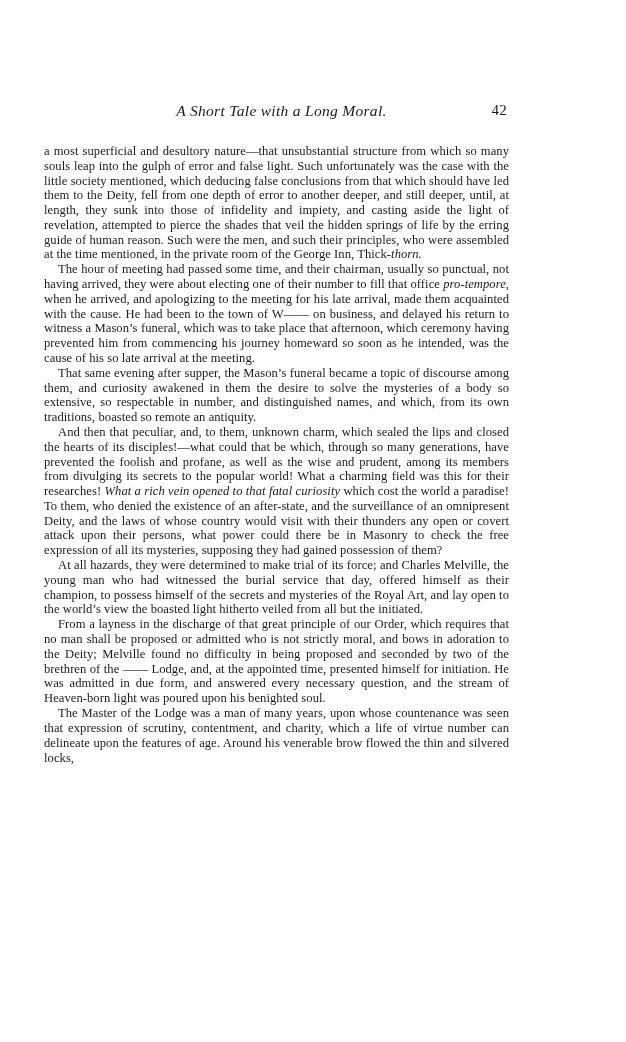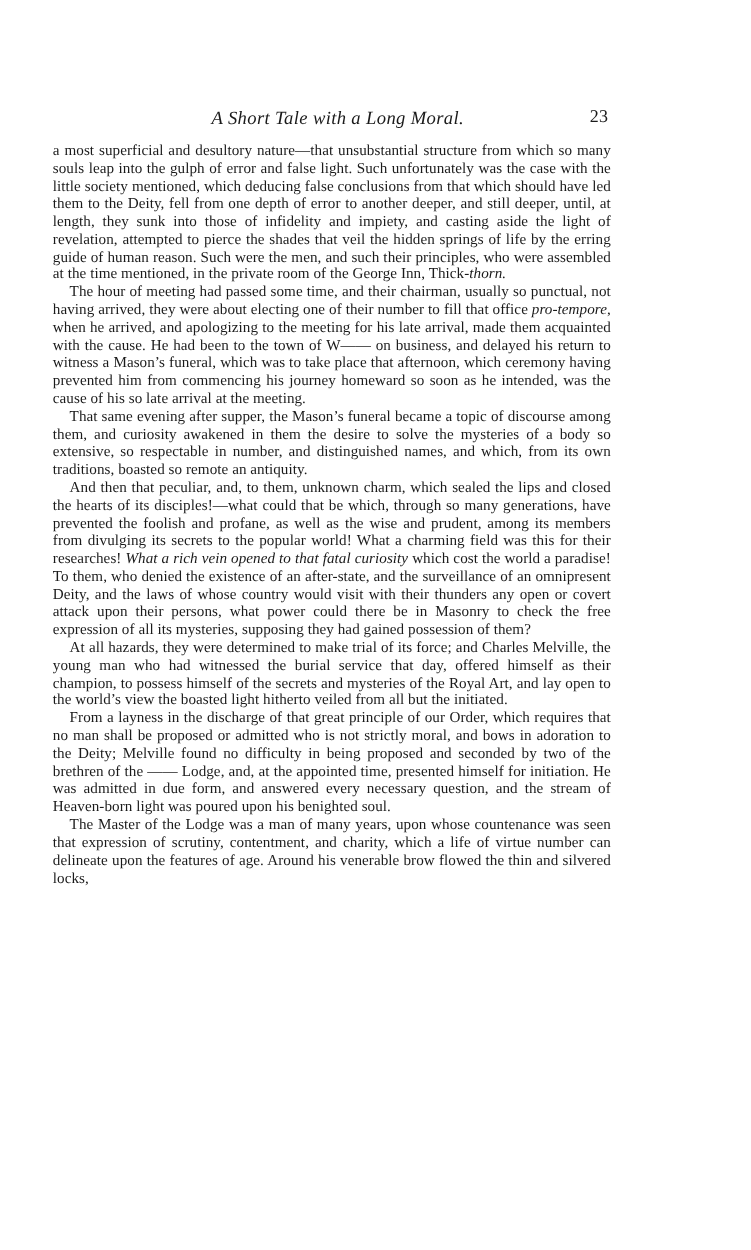--- a/index.html
+++ b/index.html
@@ -11,21 +11,21 @@
       width: 626px;
       height: 1042px;
       position: relative;
       overflow: hidden;
       color: #1a1a1a;
       font-family: "Liberation Serif", "DejaVu Serif", serif;
     }
     .page {
       position: absolute;
       left: 44px;
-      top: 88px;
+      top: 100px;
       width: 465px;
     }
     .running-head {
       position: relative;
       height: 26px;
       font-size: 15.5px;
       font-style: italic;
       letter-spacing: 0.3px;
     }
     .running-title {
@@ -37,21 +37,21 @@
       padding-left: 10px;
     }
     .page-number {
       position: absolute;
       right: 2px;
       top: 2px;
       font-style: normal;
       font-size: 15px;
     }
     .body-text {
-      margin-top: 4px;
+      margin-top: 18px;
       font-size: 12.6px;
       line-height: 14.75px;
       text-align: justify;
       letter-spacing: 0.05px;
     }
     .para {
       margin: 0;
       text-indent: 14px;
     }
     .para.first {
@@ -63,21 +63,21 @@
     em {
       font-style: italic;
     }
   </style>
 </head>
 <body>
 
 <div class="page">
   <div class="running-head">
     <span class="running-title">A Short Tale with a Long Moral.</span>
-    <span class="page-number">23</span>
+    <span class="page-number">42</span>
   </div>
   <div class="body-text" id="body-text">
       <p class="para first"><span>a most superficial and desultory nature—that unsubstantial structure from which so many souls leap into the gulph of error and false light. Such unfortunately was the case with the little society mentioned, which deducing false conclusions from that which should have led them to the Deity, fell from one depth of error to another deeper, and still deeper, until, at length, they sunk into those of infidelity and impiety, and casting aside the light of revelation, attempted to pierce the shades that veil the hidden springs of life by the erring guide of human reason. Such were the men, and such their principles, who were assembled at the time mentioned, in the private room of the George Inn, Thick-</span><em>thorn.</em></p>
       <p class="para"><span>The hour of meeting had passed some time, and their chairman, usually so punctual, not having arrived, they were about electing one of their number to fill that office </span><em>pro-tempore</em><span>, when he arrived, and apologizing to the meeting for his late arrival, made them acquainted with the cause.  He had been to the town of W—— on business, and delayed his return to witness a Mason’s funeral, which was to take place that afternoon, which ceremony having prevented him from commencing his journey homeward so soon as he intended, was the cause of his so late arrival at the meeting.</span></p>
       <p class="para"><span>That same evening after supper, the Mason’s funeral became a topic of discourse among them, and curiosity awakened in them the desire to solve the mysteries of a body so extensive, so respectable in number, and distinguished names, and which, from its own traditions, boasted so remote an antiquity.</span></p>
       <p class="para"><span>And then that peculiar, and, to them, unknown charm, which sealed the lips and closed the hearts of its disciples!—what could that be which, through so many generations, have prevented the foolish and profane, as well as the wise and prudent, among its members from divulging its secrets to the popular world!  What a charming field was this for their researches! </span><em>What a rich vein opened to that fatal curiosity</em><span> which cost the world a paradise!  To them, who denied the existence of an after-state, and the surveillance of an omnipresent Deity, and the laws of whose country would visit with their thunders any open or covert attack upon their persons, what power could there be in Masonry to check the free expression of all its mysteries, supposing they had gained possession of them?</span></p>
       <p class="para"><span>At all hazards, they were determined to make trial of its force; and Charles Melville, the young man who had witnessed the burial service that day, offered himself as their champion, to possess himself of the secrets and mysteries of the Royal Art, and lay open to the world’s view the boasted light hitherto veiled from all but the initiated.</span></p>
       <p class="para"><span>From a layness in the discharge of that great principle of our Order, which requires that no man shall be proposed or admitted who is not strictly moral, and bows in adoration to the Deity; Melville found no difficulty in being proposed and seconded by two of the brethren of the —— Lodge, and, at the appointed time, presented himself for initiation.  He was admitted in due form, and answered every necessary question, and the stream of Heaven-born light was poured upon his benighted soul.</span></p>
       <p class="para"><span>The Master of the Lodge was a man of many years, upon whose countenance was seen that expression of scrutiny, contentment, and charity, which a life of virtue number can delineate upon the features of age.  Around his venerable brow flowed the thin and silvered locks,</span></p>
     </div>

